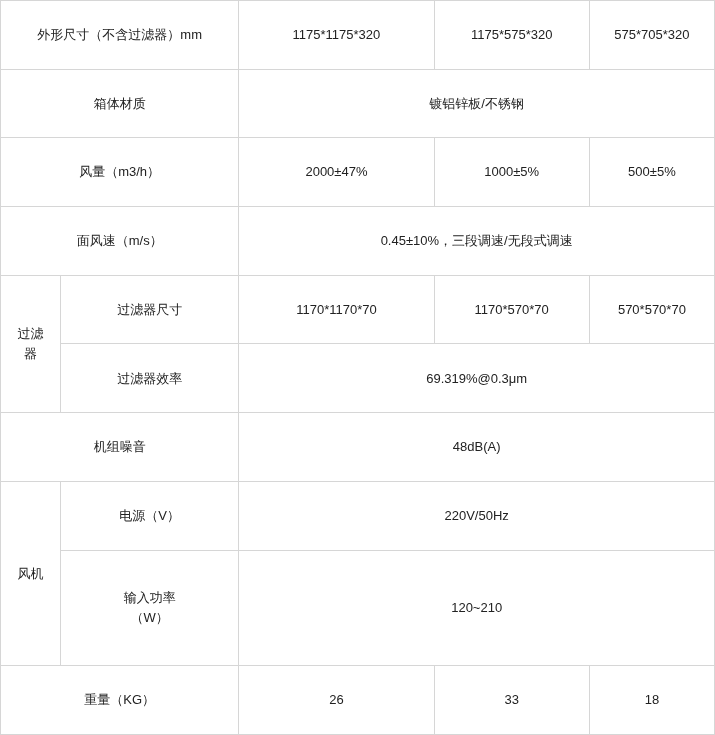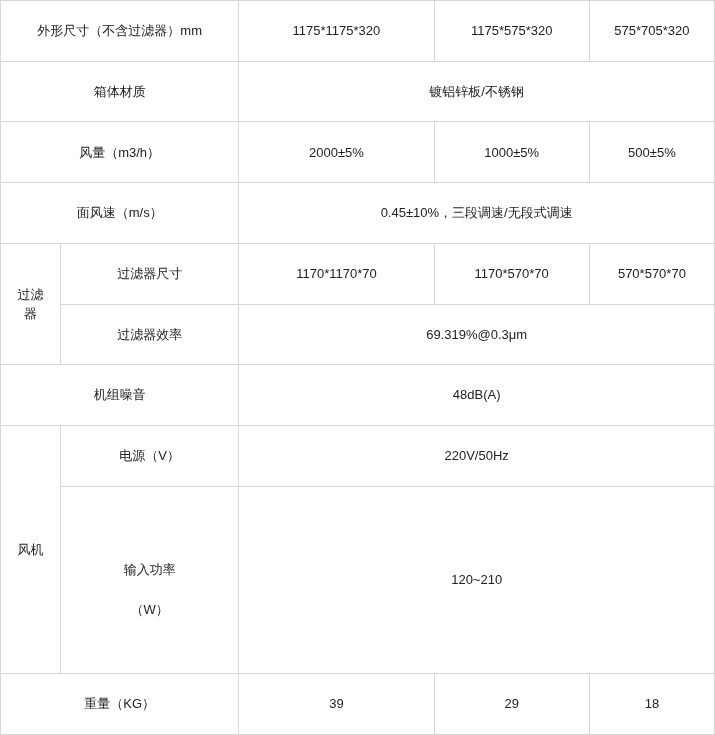--- a/index.html
+++ b/index.html
@@ -31,21 +31,20 @@
   }
   td.label {
     font-size: 13px;
   }
   td.group {
     font-size: 13px;
     width: 60px;
   }
   .stack-line {
     display: block;
-    margin-top: 20px;
   }
   
   col.c-group { width: 60px; }
   col.c-label { width: 178px; }
   col.c-v1 { width: 195px; }
   col.c-v2 { width: 155px; }
   col.c-v3 { width: 125px; }
 </style>
 </head>
 <body>
@@ -64,21 +63,21 @@
       <td>1175*1175*320</td>
       <td>1175*575*320</td>
       <td>575*705*320</td>
     </tr>
     <tr>
       <td class="label" colspan="2">箱体材质</td>
       <td colspan="3">镀铝锌板/不锈钢</td>
     </tr>
     <tr>
       <td class="label" colspan="2">风量（m3/h）</td>
-      <td>2000±5%</td>
+      <td>2000±47%</td>
       <td>1000±5%</td>
       <td>500±5%</td>
     </tr>
     <tr>
       <td class="label" colspan="2">面风速（m/s）</td>
       <td colspan="3">0.45±10%，三段调速/无段式调速</td>
     </tr>
     <tr>
       <td class="group" rowspan="2">过滤器</td>
       <td class="label">过滤器尺寸</td>
@@ -101,18 +100,18 @@
     </tr>
     <tr>
       <td class="label">
         <span class="stack-line">输入功率</span>
         <span class="stack-line">（W）</span>
       </td>
       <td colspan="3">120~210</td>
     </tr>
     <tr>
       <td class="label" colspan="2">重量（KG）</td>
-      <td>39</td>
-      <td>29</td>
+      <td>26</td>
+      <td>33</td>
       <td>18</td>
     </tr>
   </tbody>
 </table>
 
 </body></html>

